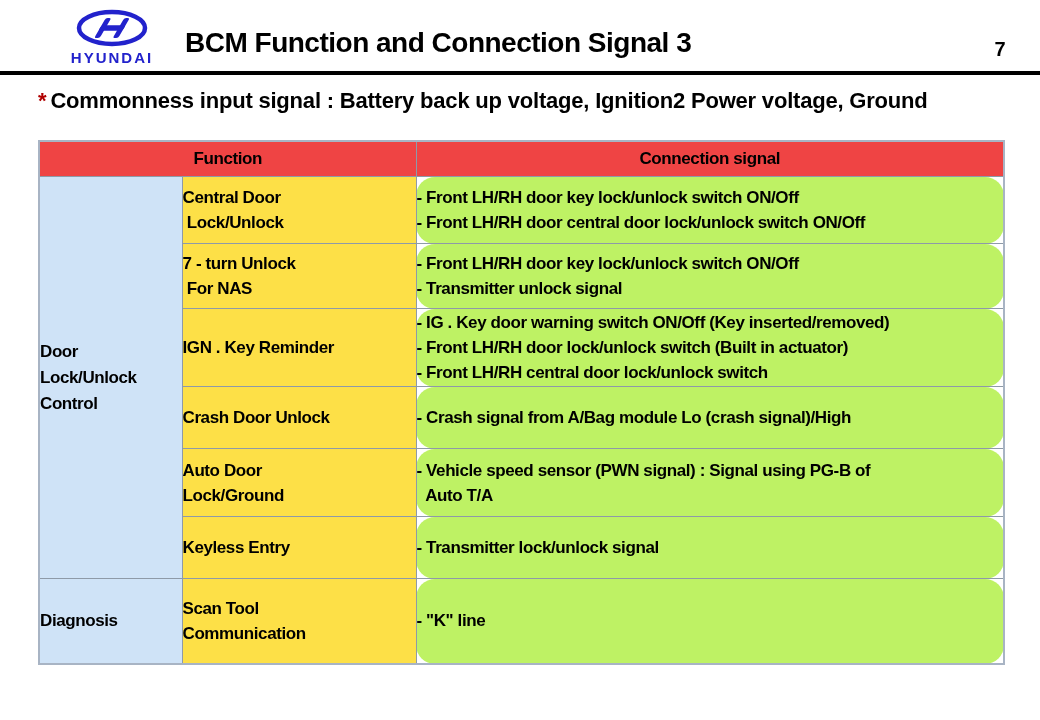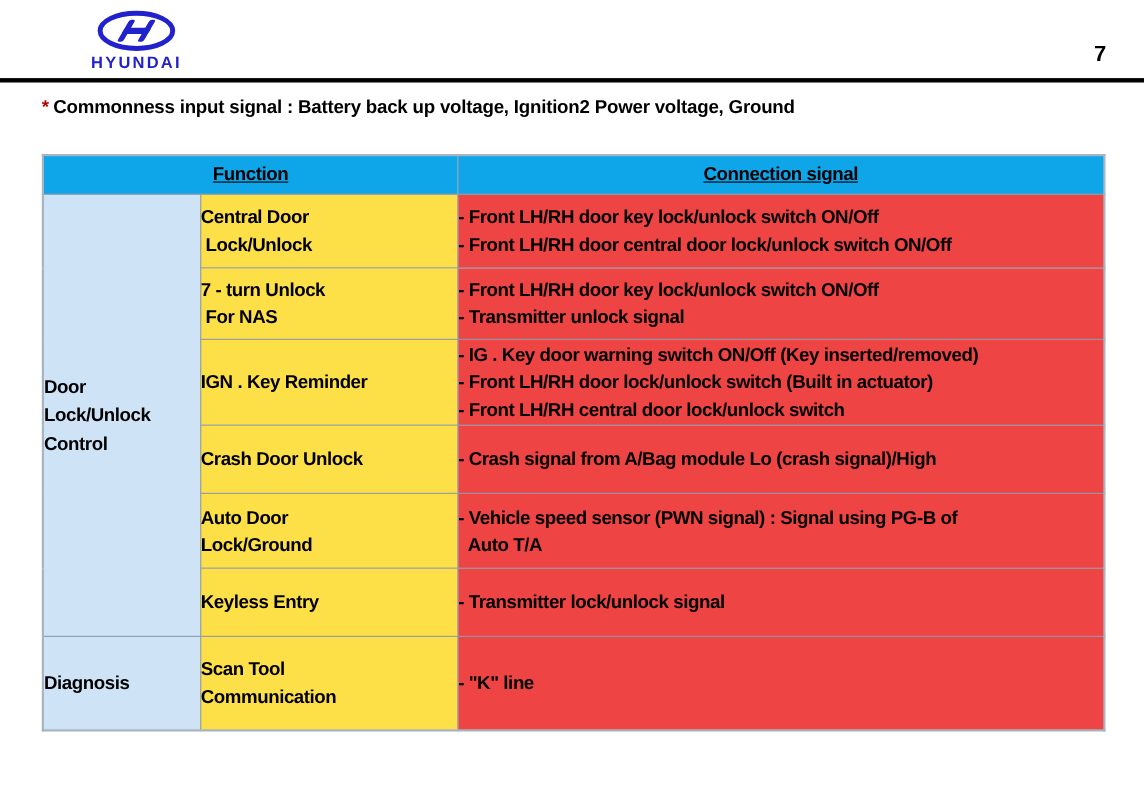--- a/index.html
+++ b/index.html
@@ -5,21 +5,21 @@
   html, body {
     margin: 0; padding: 0;
     width: 1040px; height: 720px;
     background: #ffffff;
     font-family: "Liberation Sans", sans-serif;
     overflow: hidden;
   }
   .slide { position: relative; width: 1040px; height: 720px; background: #fff; }
 
   
-  .logo-wrap { position: absolute; left: 64px; top: 8px; width: 120px; text-align: center; }
+  .logo-wrap { position: absolute; left: 52px; top: 8px; width: 120px; text-align: center; }
   .logo-mark { display: block; margin: 0 auto; }
   .logo-word {
     color: #2222cc; font-weight: bold; font-size: 15px;
     letter-spacing: 2px; margin-top: 1px;
   }
   .slide-title {
     position: absolute; left: 185px; top: 27px;
     font-size: 28px; font-weight: bold; color: #000;
     letter-spacing: -0.5px; white-space: nowrap;
   }
@@ -28,82 +28,83 @@
     font-size: 20px; font-weight: bold; color: #000; text-align: center;
   }
   .title-rule {
     position: absolute; left: 0; top: 71px; width: 1040px; height: 4px;
     background: #000;
   }
 
   
   .note {
     position: absolute; left: 38px; top: 88px;
-    font-size: 17px; font-weight: bold; color: #000;
+    font-size: 22px; font-weight: bold; color: #000;
     letter-spacing: -0.2px; white-space: nowrap;
   }
   .note .marker { color: #b00000; margin-right: 4px; }
 
   
   table.bcm {
     position: absolute; left: 38px; top: 140px;
     width: 965px; table-layout: fixed;
     border-collapse: collapse;
     border: 2px solid #a8b4c4;
   }
   table.bcm th, table.bcm td {
     border: 1px solid #8e9aa8;
     font-weight: bold; color: #000;
     vertical-align: middle;
     letter-spacing: -0.4px;
     padding: 0;
   }
   th.hdr {
-    background: #0ea5e9;
+    background: #ef4444;
     font-size: 17px; text-align: center; height: 34px;
     border-bottom: 2px solid #9aa6b4;
-    text-decoration: underline;
   }
   td.group {
     background: #cfe3f7;
     font-size: 17px; line-height: 26px;
     padding-left: 8px;
     white-space: pre-wrap;
     border-color: #9fb0c6;
   }
   td.func {
     font-size: 17px; line-height: 25px;
     padding-left: 17px;
     white-space: pre-wrap;
     background: #fde047;
   }
   td.sig {
     font-size: 17px; line-height: 25px;
     padding-left: 12px;
     white-space: pre-wrap;
-    background: #ef4444;
+    background: #bef264;
+    border-radius: 19px;
   }
 </style>
 </head>
 <body>
 
 <div class="slide">
 
   <div class="logo-wrap">
     <svg class="logo-mark" width="96" height="40" viewBox="0 0 96 40">
       <ellipse cx="48" cy="20" rx="33" ry="16" fill="none" stroke="#2222cc" stroke-width="4.5"></ellipse>
       <g fill="#2222cc" transform="translate(48,20) skewX(-30)">
         <rect x="-12" y="-10" width="5.5" height="20" rx="2"></rect>
         <rect x="6.5" y="-10" width="5.5" height="20" rx="2"></rect>
         <rect x="-12" y="-2.8" width="24" height="5.6" rx="2"></rect>
       </g>
     </svg>
     <div class="logo-word">HYUNDAI</div>
   </div>
 
+  <div class="slide-title">BCM Function and Connection Signal 3</div>
   <div class="page-number">7</div>
   <div class="title-rule"></div>
 
   <div class="note"><span class="marker">*</span><span>Commonness input signal : Battery back up voltage, Ignition2 Power voltage, Ground</span></div>
 
   <table class="bcm">
     <colgroup>
       <col style="width:143px">
       <col style="width:234px">
       <col style="width:588px">

